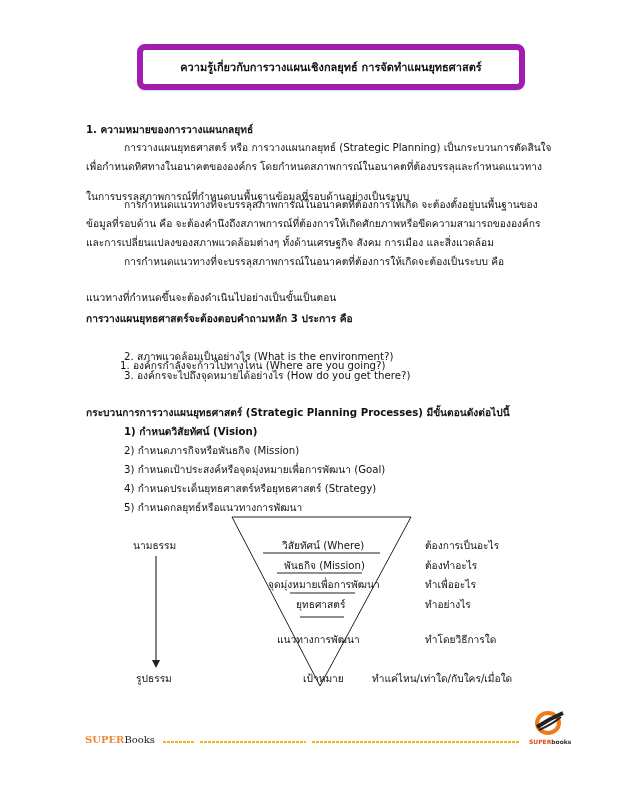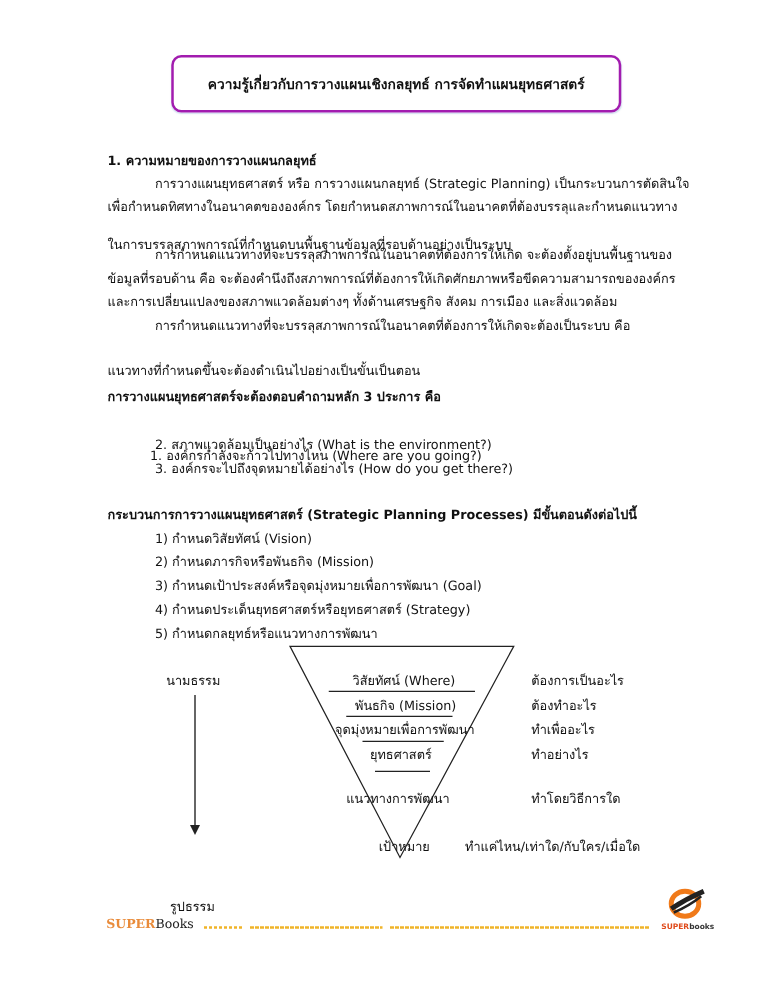--- a/index.html
+++ b/index.html
@@ -3,22 +3,22 @@
   <meta charset="utf-8">
   <style>
     html, body { margin: 0; padding: 0; background: #ffffff; }
     body {
       width: 617px; height: 790px; position: relative; overflow: hidden;
       font-family: "DejaVu Sans", "Liberation Sans", sans-serif;
       color: #111111;
     }
     .abs { position: absolute; white-space: nowrap; }
     .title-box {
-      position: absolute; left: 137px; top: 44px; width: 360px; height: 46px;
-      border: 2px solid #a21caf; border-radius: 8px; box-sizing: border-box;
+      position: absolute; left: 137px; top: 44px; width: 388px; height: 46px;
+      border: 6px solid #a21caf; border-radius: 8px; box-sizing: border-box;
       display: flex; align-items: center; justify-content: center;
       box-shadow: 0 1px 1px rgba(74,120,194,0.25);
     }
     .title-text { font-size: 11px; font-weight: bold; color: #111; }
     .t { font-size: 10.2px; line-height: 20px; }
     .b { font-weight: bold; }
     .footer-brand { position: absolute; left: 85px; top: 734px; font-family: "DejaVu Serif", "Liberation Serif", serif; font-size: 10px; text-align: right; }
     .footer-brand .super { color: #e98b3a; font-weight: bold; }
     .footer-brand .books { color: #222; }
     .dash { position: absolute; top: 741px; height: 2px;
@@ -47,38 +47,38 @@
 
 <div class="abs t" style="left:124px; top:252px;">การกำหนดแนวทางที่จะบรรลุสภาพการณ์ในอนาคตที่ต้องการให้เกิดจะต้องเป็นระบบ คือ</div>
 <div class="abs t" style="left:86px; top:288px;">แนวทางที่กำหนดขึ้นจะต้องดำเนินไปอย่างเป็นขั้นเป็นตอน</div>
 
 <div class="abs t b" style="left:86px; top:309px;">การวางแผนยุทธศาสตร์จะต้องตอบคำถามหลัก 3 ประการ คือ</div>
 <div class="abs t" style="left:120px; top:328px;margin-top:28px;">1. องค์กรกำลังจะก้าวไปทางไหน (Where are you going?)</div>
 <div class="abs t" style="left:124px; top:347px;">2. สภาพแวดล้อมเป็นอย่างไร (What is the environment?)</div>
 <div class="abs t" style="left:124px; top:366px;">3. องค์กรจะไปถึงจุดหมายได้อย่างไร (How do you get there?)</div>
 
 <div class="abs t b" style="left:86px; top:403px;">กระบวนการการวางแผนยุทธศาสตร์ (Strategic Planning Processes) มีขั้นตอนดังต่อไปนี้</div>
-<div class="abs t" style="left:124px; top:422px;">1) กำหนดวิสัยทัศน์ (Vision)</div>
+<div class="abs t" style="left:124px; top:422px;font-weight:bold;">1) กำหนดวิสัยทัศน์ (Vision)</div>
 <div class="abs t" style="left:124px; top:441px;">2) กำหนดภารกิจหรือพันธกิจ (Mission)</div>
 <div class="abs t" style="left:124px; top:460px;">3) กำหนดเป้าประสงค์หรือจุดมุ่งหมายเพื่อการพัฒนา (Goal)</div>
 <div class="abs t" style="left:124px; top:479px;">4) กำหนดประเด็นยุทธศาสตร์หรือยุทธศาสตร์ (Strategy)</div>
 <div class="abs t" style="left:124px; top:498px;">5) กำหนดกลยุทธ์หรือแนวทางการพัฒนา</div>
 
 <svg class="abs" style="left:0; top:0;" width="617" height="790">
   <polygon points="232,517 411,517 320,686" fill="none" stroke="#222" stroke-width="1"></polygon>
   <line x1="263" y1="553" x2="380" y2="553" stroke="#222" stroke-width="1"></line>
   <line x1="277" y1="573" x2="362" y2="573" stroke="#222" stroke-width="1"></line>
   <line x1="290" y1="593" x2="355" y2="593" stroke="#222" stroke-width="1"></line>
   <line x1="300" y1="617" x2="344" y2="617" stroke="#222" stroke-width="1"></line>
   <line x1="156" y1="556" x2="156" y2="660" stroke="#333" stroke-width="1.2"></line>
   <polygon points="152,660 160,660 156,668" fill="#222"></polygon>
 </svg>
 
 <div class="abs t" style="left:133px; top:536px;">นามธรรม</div>
-<div class="abs t" style="left:136px; top:669px;margin-top:48px;">รูปธรรม</div>
+<div class="abs t" style="left:136px; top:669px;">รูปธรรม</div>
 
 <div class="abs t" style="left:282px; top:536px;">วิสัยทัศน์ (Where)</div>
 <div class="abs t" style="left:284px; top:556px;">พันธกิจ (Mission)</div>
 <div class="abs t" style="left:268px; top:575px;">จุดมุ่งหมายเพื่อการพัฒนา</div>
 <div class="abs t" style="left:296px; top:595px;">ยุทธศาสตร์</div>
 <div class="abs t" style="left:277px; top:630px;">แนวทางการพัฒนา</div>
 <div class="abs t" style="left:303px; top:669px;">เป้าหมาย</div>
 
 <div class="abs t" style="left:425px; top:536px;">ต้องการเป็นอะไร</div>
 <div class="abs t" style="left:425px; top:556px;">ต้องทำอะไร</div>

